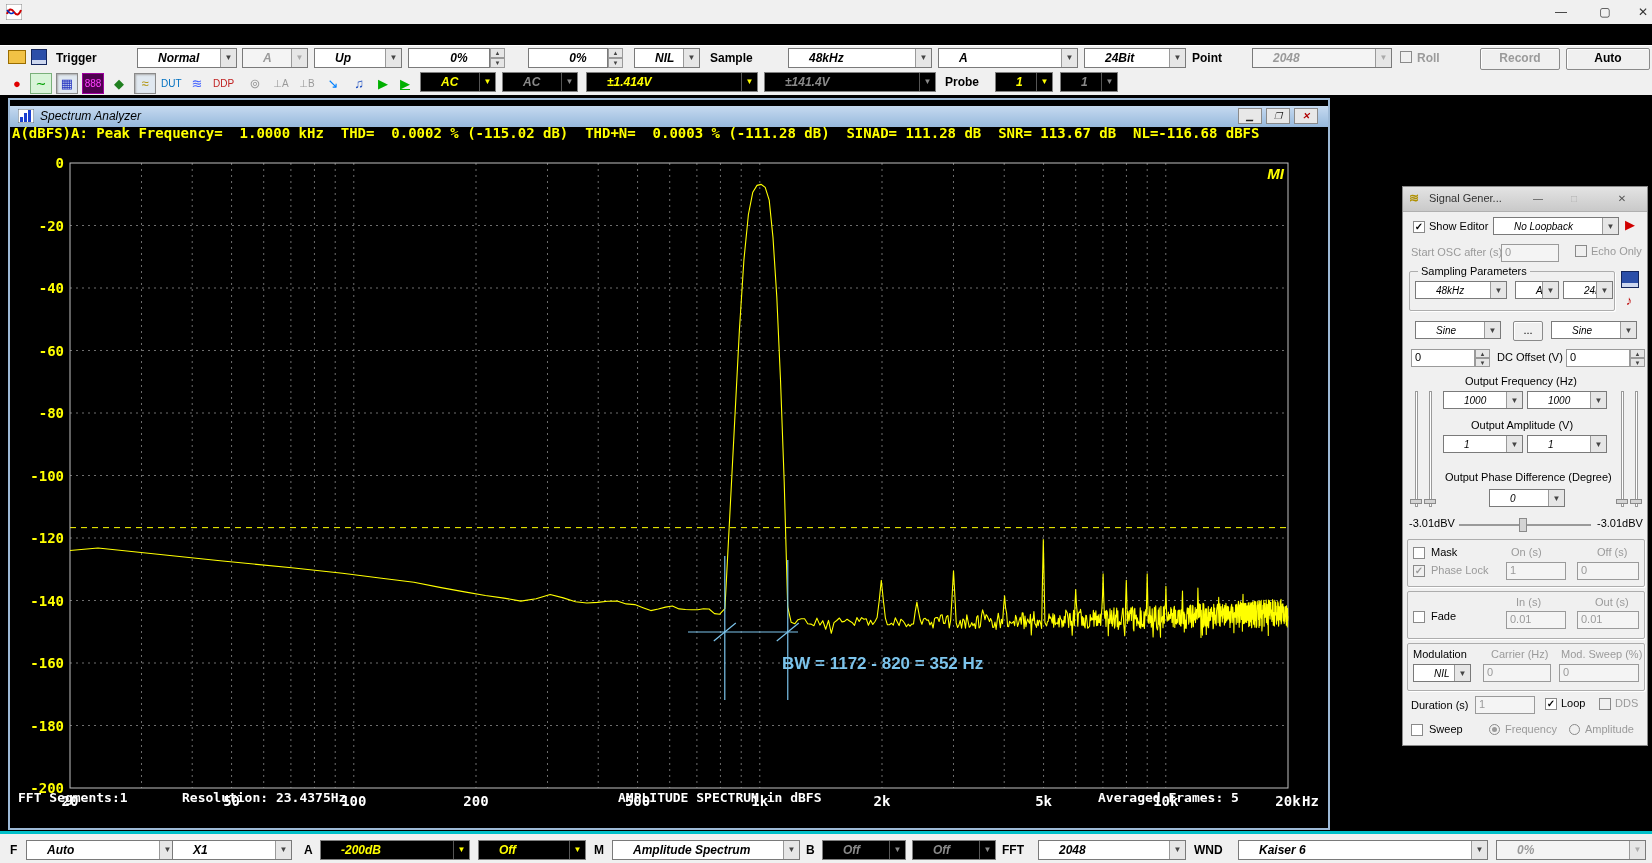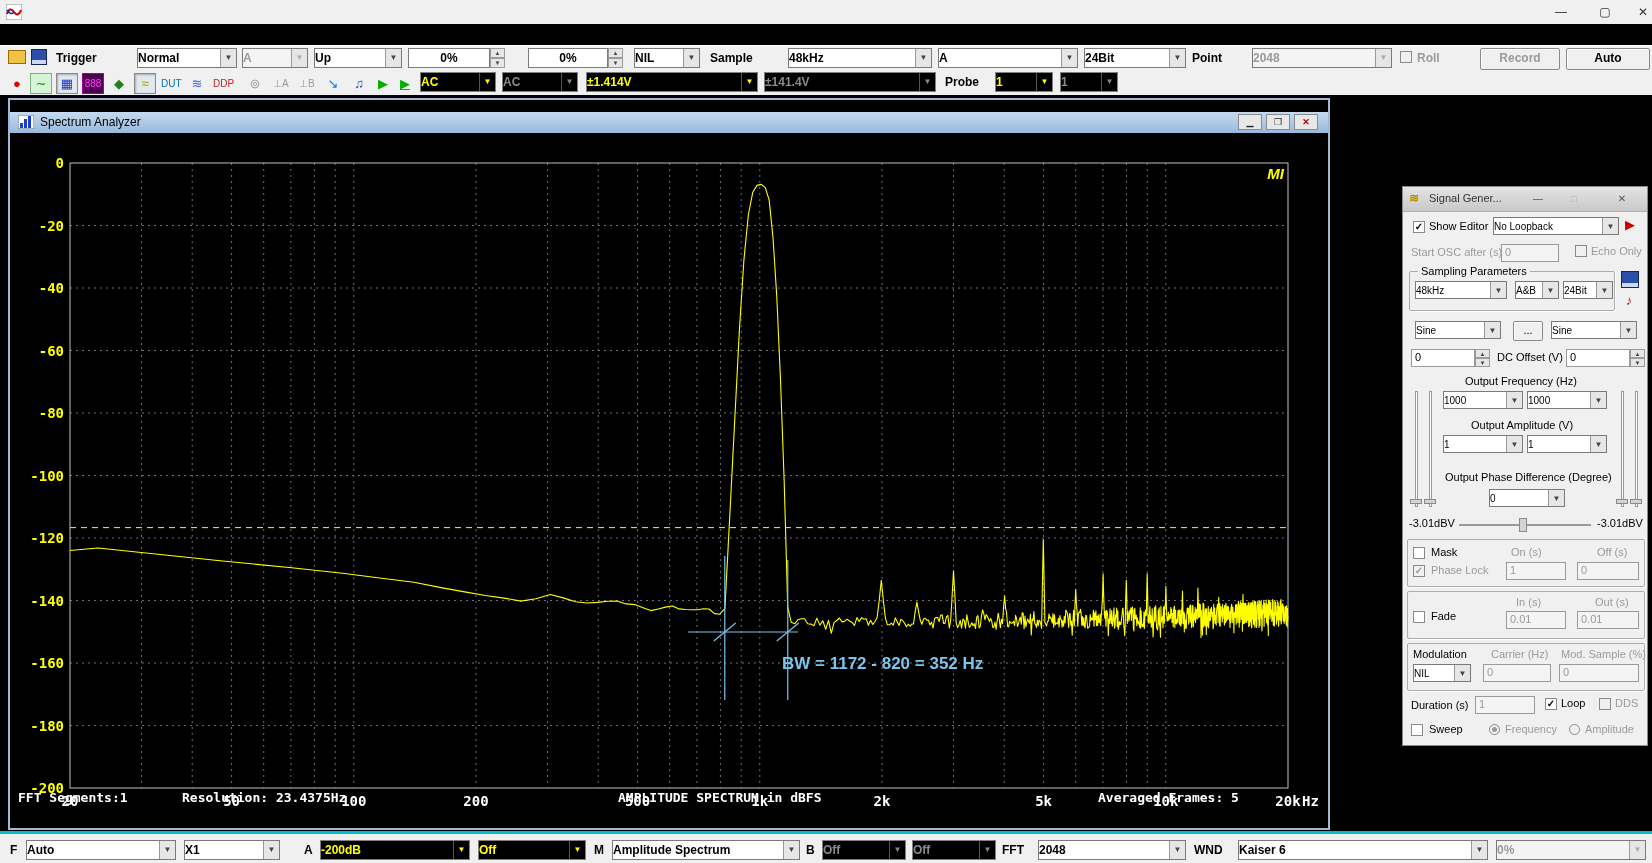--- a/index.html
+++ b/index.html
@@ -10,21 +10,21 @@
   #titlebar .t-text{left:28px;top:5px;color:#000;}
   .winbtn{top:3px;width:30px;height:18px;text-align:center;color:#333;font-size:12px;line-height:18px;}
   #menubar{left:0;top:24px;width:1652px;height:21px;background:#f0f0f0;}
   .menu-item{top:3px;color:#000;padding:2px 4px;}
   #tb1{left:0;top:45px;width:1652px;height:25px;background:#f0f0f0;border-top:1px solid #fff;border-bottom:1px solid #d8d8d8;}
   #tb2{left:0;top:70px;width:1652px;height:25px;background:#f0f0f0;border-bottom:1px solid #c8c8c8;}
   .lbl{position:absolute;font-weight:bold;color:#000;top:5px;}
   .lbl.gray{color:#9a9a9a;}
   
   .combo{position:absolute;height:20px;background:#fff;border:1px solid #7a7a7a;display:flex;align-items:center;box-sizing:border-box;}
-  .combo .cv{flex:1;padding-left:0;font-weight:bold;font-size:12px;color:#000;white-space:nowrap;overflow:hidden;}
+  .combo .cv{flex:1;padding-left:20px;font-weight:bold;font-size:12px;color:#000;white-space:nowrap;overflow:hidden;font-style:italic;}
   .combo .ca{width:15px;height:100%;background:#e6e6e6;border-left:1px solid #9a9a9a;color:#444;font-size:8px;line-height:18px;text-align:center;}
   .combo.dis{background:#f4f4f4;}
   .combo.dis .cv{color:#9a9a9a;}
   .combo.dis .ca{color:#aaa;}
   .combo.black{background:#000;border-color:#808080;}
   .combo.black .cv{color:#ffff00;}
   .combo.black .ca{background:#000;color:#ffff00;border-left:1px solid #555;}
   .combo.black.dis .cv{color:#8a8a8a;}
   .combo.black.dis .ca{color:#8a8a8a;}
   .spin{position:absolute;width:15px;height:20px;}
@@ -41,21 +41,21 @@
   .ticon{position:absolute;top:3px;width:20px;height:19px;text-align:center;font-size:13px;line-height:19px;border:1px solid transparent;}
   .ticon.pressed{border:1px solid #8a8a8a;background:#e0e8f0;box-shadow:inset 1px 1px 2px #aaa;}
   
   #meter{left:1172px;top:3px;width:473px;height:17px;background:#e8e8e8;border:1px solid #9a9a9a;box-sizing:border-box;}
   #meter .fill{height:100%;background:linear-gradient(to right,#00dd00 0%,#55d800 60%,#b8cc00 100%);}
   #meter .mtext{position:absolute;left:0;top:2px;width:100%;text-align:center;font-size:11px;font-weight:bold;color:#b87417;}
   
   #mdi{left:0;top:95px;width:1652px;height:736px;background:#000;}
   
   #sa{left:8px;top:3px;width:1322px;height:732px;border:2px solid #9db9d6;background:#000;box-sizing:border-box;}
-  #sa-title{left:0;top:12px;width:1318px;height:21px;background:linear-gradient(#c6daf0,#97b9dc);}
+  #sa-title{left:0;top:6px;width:1318px;height:21px;background:linear-gradient(#c6daf0,#97b9dc);font-style:italic;}
   #sa-title .t-text{left:30px;top:3px;color:#000;}
   .sabtn{top:2px;width:24px;height:16px;background:#e8e8e8;border:1px solid #8a8a8a;box-sizing:border-box;text-align:center;font-size:9px;line-height:14px;color:#222;}
   #sa-status{left:2px;top:25px;width:1310px;height:18px;color:#ffff00;font-family:"DejaVu Sans Mono",monospace;font-size:14px;font-weight:bold;white-space:pre;z-index:3;}
   #chart-svg{left:0px;top:21px;z-index:1;}
   .footer-text{position:absolute;color:#fff;font-family:"DejaVu Sans Mono",monospace;font-size:13px;font-weight:bold;z-index:3;white-space:pre;}
   
   #sg{left:1402px;top:91px;width:246px;height:560px;background:#f0f0f0;border:1px solid #8a8a8a;box-sizing:border-box;font-size:11px;}
   #sg-title{left:0;top:0;width:244px;height:24px;background:linear-gradient(#e3e3e3,#c9c9c9);border-bottom:1px solid #b0b0b0;}
   #sg-title .t-text{left:26px;top:5px;color:#333;font-size:11px;}
   .sgbtn{top:5px;width:22px;height:14px;text-align:center;color:#555;font-size:10px;line-height:14px;}
@@ -204,20 +204,21 @@
           <rect width="16" height="14" fill="#fff" stroke="#567"></rect>
           <rect x="2" y="8" width="3" height="5" fill="#1a3fd0"></rect>
             <rect x="6" y="4" width="3" height="9" fill="#1a3fd0"></rect>
             <rect x="10" y="1" width="3" height="12" fill="#1a3fd0"></rect>
         </svg>
         <span class="abs t-text">Spectrum Analyzer</span>
         <span class="abs sabtn" style="left:1228px">▁</span>
         <span class="abs sabtn" style="left:1256px">❐</span>
         <span class="abs sabtn" style="left:1284px;color:#b00000;font-weight:bold">✕</span>
       </div>
+      <div class="abs" id="sa-status">A(dBFS)A: Peak Frequency=  1.0000 kHz  THD=  0.0002 % (-115.02 dB)  THD+N=  0.0003 % (-111.28 dB)  SINAD= 111.28 dB  SNR= 113.67 dB  NL=-116.68 dBFS</div>
       <svg class="abs" id="chart-svg" width="1318" height="707" viewBox="10 121 1318 707">
           <line x1="141.49305117660657" y1="163" x2="141.49305117660657" y2="788" stroke="#6e6e6e" stroke-dasharray="2,4" stroke-width="1"></line>
           <line x1="192.2181782395764" y1="163" x2="192.2181782395764" y2="788" stroke="#6e6e6e" stroke-dasharray="2,4" stroke-width="1"></line>
           <line x1="231.56364352084725" y1="163" x2="231.56364352084725" y2="788" stroke="#6e6e6e" stroke-dasharray="2,4" stroke-width="1"></line>
           <line x1="263.71122941618296" y1="163" x2="263.71122941618296" y2="788" stroke="#6e6e6e" stroke-dasharray="2,4" stroke-width="1"></line>
           <line x1="290.89162600621194" y1="163" x2="290.89162600621194" y2="788" stroke="#6e6e6e" stroke-dasharray="2,4" stroke-width="1"></line>
           <line x1="314.4363564791528" y1="163" x2="314.4363564791528" y2="788" stroke="#6e6e6e" stroke-dasharray="2,4" stroke-width="1"></line>
           <line x1="335.20428059278953" y1="163" x2="335.20428059278953" y2="788" stroke="#6e6e6e" stroke-dasharray="2,4" stroke-width="1"></line>
           <line x1="353.78182176042367" y1="163" x2="353.78182176042367" y2="788" stroke="#6e6e6e" stroke-dasharray="2,4" stroke-width="1"></line>
           <line x1="476" y1="163" x2="476" y2="788" stroke="#6e6e6e" stroke-dasharray="2,4" stroke-width="1"></line>
@@ -402,21 +403,21 @@
       <span class="sg-lbl gray" style="left:113px;top:409px">In (s)</span>
       <span class="sg-lbl gray" style="left:192px;top:409px">Out (s)</span>
       <span class="chk" style="left:10px;top:424px"></span>
       <span class="sg-lbl" style="left:28px;top:423px">Fade</span>
       <div class="sg-input dis" style="left:103px;top:424px;width:60px">0.01</div>
       <div class="sg-input dis" style="left:174px;top:424px;width:62px">0.01</div>
 
       <div class="grp" style="left:4px;top:456px;width:236px;height:46px"></div>
       <span class="sg-lbl" style="left:10px;top:461px">Modulation</span>
       <span class="sg-lbl gray" style="left:88px;top:461px">Carrier (Hz)</span>
-      <span class="sg-lbl gray" style="left:158px;top:461px">Mod. Sample (%)</span>
+      <span class="sg-lbl gray" style="left:158px;top:461px">Mod. Sweep (%)</span>
       <div class="combo sg-combo" style="left:10px;top:477px;width:58px">
           <span class="cv">NIL</span>
           <span class="ca">▼</span>
         </div>
       <div class="sg-input dis" style="left:80px;top:477px;width:68px">0</div>
       <div class="sg-input dis" style="left:156px;top:477px;width:80px">0</div>
 
       <span class="sg-lbl" style="left:8px;top:512px">Duration (s)</span>
       <div class="sg-input dis" style="left:72px;top:509px;width:60px">1</div>
       <span class="chk checked" style="left:142px;top:511px"></span>
@@ -432,21 +433,21 @@
       <span class="sg-lbl gray" style="left:182px;top:536px">Amplitude</span>
     </div>
   </div>
 
   <div class="abs" id="btb">
     <span class="lbl" style="left:10px">F</span>
     <div class="combo" style="left:26px;width:150px">
         <span class="cv">Auto</span>
         <span class="ca">▼</span>
       </div>
-    <div class="combo" style="left:184px;width:96px">
+    <div class="combo" style="left:172px;width:120px">
         <span class="cv">X1</span>
         <span class="ca">▼</span>
       </div>
     <span class="lbl" style="left:304px">A</span>
     <div class="combo black" style="left:320px;width:150px">
         <span class="cv">-200dB</span>
         <span class="ca">▼</span>
       </div>
     <div class="combo black" style="left:478px;width:108px">
         <span class="cv">Off</span>

